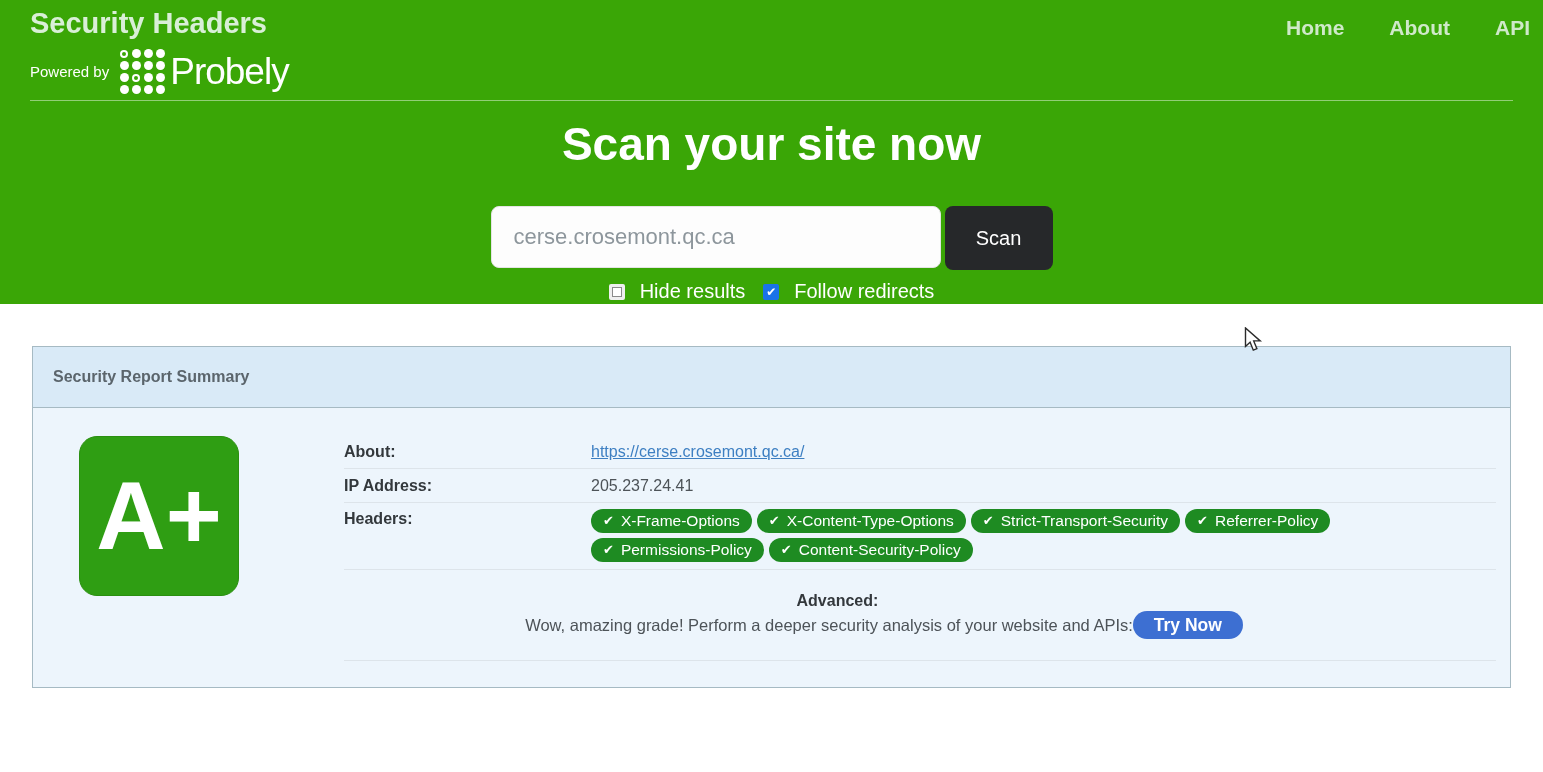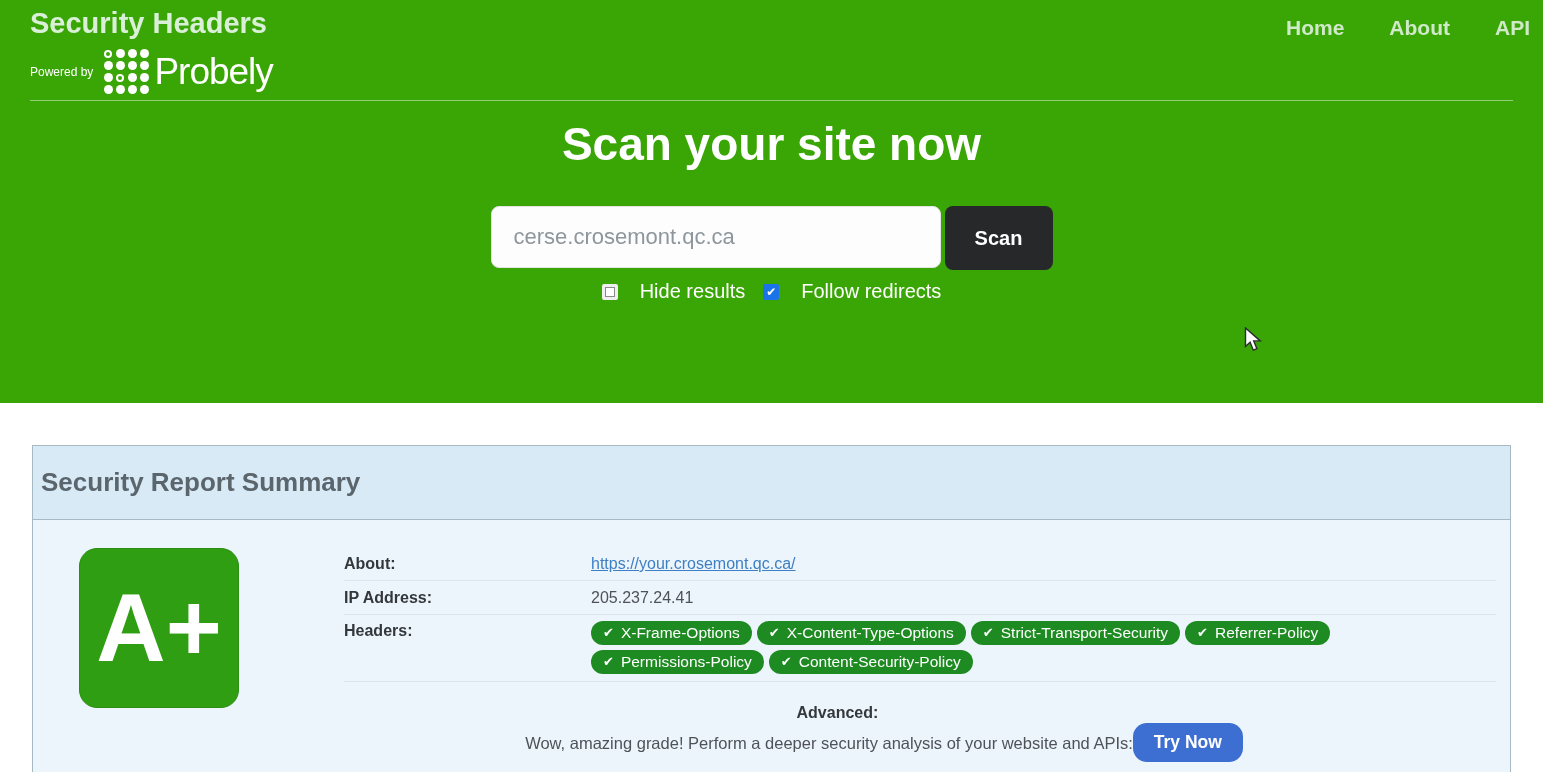--- a/index.html
+++ b/index.html
@@ -6,68 +6,68 @@
   html,body { width:1543px; height:772px; }
   body {
     font-family: "Liberation Sans", sans-serif;
     background: #ffffff;
     position: relative;
     overflow: hidden;
   }
   a { text-decoration: none; }
 
   
-  .hero-wrap { background:#3aa606; height:403px; }
+  .hero-wrap { background:#3aa606; height:304px; }
   .topbar {
     display:flex; justify-content:space-between; align-items:flex-start;
     padding: 8px 13px 0 30px; height:100px;
   }
   .site-title { color:#d9efd7; font-size:29px; font-weight:bold; line-height:1.1; }
   .powered { display:flex; align-items:center; margin-top:8px; }
-  .powered-label { color:#ffffff; font-size:12px; margin-right:9px; }
+  .powered-label { color:#ffffff; font-size:15px; margin-right:9px; }
   .dots { display:grid; grid-template-columns:repeat(4,12px); grid-auto-rows:12px; align-items:center; justify-items:center; }
   .dots i { width:9px; height:9px; border-radius:50%; background:#ffffff; display:block; }
   .dots i.hollow { width:8px; height:8px; background:transparent; border:2px solid #ffffff; }
   .probely-text { color:#ffffff; font-size:37px; letter-spacing:-1px; margin-left:4px; line-height:1; }
   .nav { display:flex; gap:45px; padding-top:8px;text-align:right; }
   .nav a { color:#cfe9c9; font-weight:bold; font-size:21px; }
 
   .header-rule { border:none; border-top:1px solid rgba(255,255,255,0.45); margin:0 30px; }
 
   .hero { text-align:center; }
   .hero-title { color:#ffffff; font-size:46px; font-weight:bold; margin-top:16px; }
   .scan-form { margin-top:35px; display:flex; justify-content:center; align-items:flex-start; }
   .scan-input {
     width:450px; height:62px; border:1px solid #e4e4e4; border-radius:8px;
     background:#fdfdfd; font-size:22px; color:#8d969c; padding:16px 22px;
     font-family:"Liberation Sans", sans-serif; outline:none;
   }
   .scan-btn {
     width:108px; height:64px; margin-left:4px; border:none; border-radius:8px;
-    background:#26282a; color:#ffffff; font-size:20px; font-weight:bold;
+    background:#26282a; color:#ffffff; font-size:20px; font-weight:normal;
     font-family:"Liberation Sans", sans-serif; cursor:pointer;
   }
   .options { margin-top:10px; display:flex; justify-content:center; align-items:center; gap:18px; }
-  .opt { display:flex; align-items:center; gap:22px; color:#ffffff; font-size:20px; cursor:pointer;text-align:center; }
+  .opt { display:flex; align-items:center; gap:15px; color:#ffffff; font-size:20px; cursor:pointer;text-align:center; }
   .cb {
     width:16px; height:16px; border-radius:2px; display:flex;
     align-items:center; justify-content:center; flex:none;
   }
   .cb-unchecked { background:#ffffff; border:3px solid #efefef; outline:1px solid #8a8a8a; outline-offset:-4px; }
   .cb-checked { background:#1a73e8; color:#ffffff; font-size:12px; line-height:1; }
 
   
   .cursor { position:absolute; left:1244px; top:327px; pointer-events:none; }
 
   
   main { padding:42px 32px 0; }
   .panel { border:1px solid #a6bac3; }
   .panel-heading {
     background:#d9eaf7; border-bottom:1px solid #a6bac3;
-    padding:21px 8px; font-size:26px; font-weight:bold; color:#5b656c;
+    padding:21px 20px; font-size:16px; font-weight:bold; color:#5b656c;
   }
   .panel-body { background:#edf5fc; padding:27px 14px 26px 46px; display:flex; }
   .grade-badge {
     width:160px; height:160px; flex:none; margin-top:1px;
     background:#2f9e13; border:1px solid #2a8f10; border-radius:18px;
     display:flex; align-items:center; justify-content:center;
     color:#ffffff; font-size:96px; font-weight:bold; line-height:1;
   }
   .report-table { flex:1; margin-left:105px; }
   .row { display:flex; border-bottom:1px solid #dde4ea; padding:7px 0 6px; }
@@ -80,21 +80,21 @@
     display:inline-flex; align-items:center; gap:7px;
     background:#1e8b22; color:#ffffff; border-radius:13px;
     padding:3px 12px 4px; font-size:15.5px; line-height:17px;
     margin:0 5px 5px 0; white-space:nowrap;
   }
   .pill-check { font-size:13px; line-height:1; }
   .row-advanced { padding:21px 0; align-items:center;flex-direction:column; }
   .advanced-value { display:flex; align-items:center; justify-content:space-between; }
   .advanced-text { font-size:16.5px; color:#4d5358; }
   .try-now-btn {
-    width:110px; height:39px; margin-right:72px; border:none; border-radius:14px;
+    width:110px; height:28px; margin-right:72px; border:none; border-radius:14px;
     background:#3d6fd2; color:#ffffff; font-size:17.5px; font-weight:bold;
     font-family:"Liberation Sans", sans-serif; cursor:pointer; flex:none;
   }
 </style>
 </head>
 <body>
 
 <div class="hero-wrap">
   <div class="topbar">
     <div>
@@ -157,21 +157,21 @@
 <main>
   <div class="panel">
     <div class="panel-heading">Security Report Summary</div>
     <div class="panel-body">
       <div class="grade-badge">A+</div>
       <div class="report-table">
 
         <div class="row">
           <div class="row-label">About:</div>
           <div class="row-value">
-            <a href="#">https://your.crosemont.qc.ca/</a>
+            <a href="#">https://cerse.crosemont.qc.ca/</a>
           </div>
         </div>
 
         <div class="row">
           <div class="row-label">IP Address:</div>
           <div class="row-value">205.237.24.41</div>
         </div>
 
 
         <div class="row row-headers">

